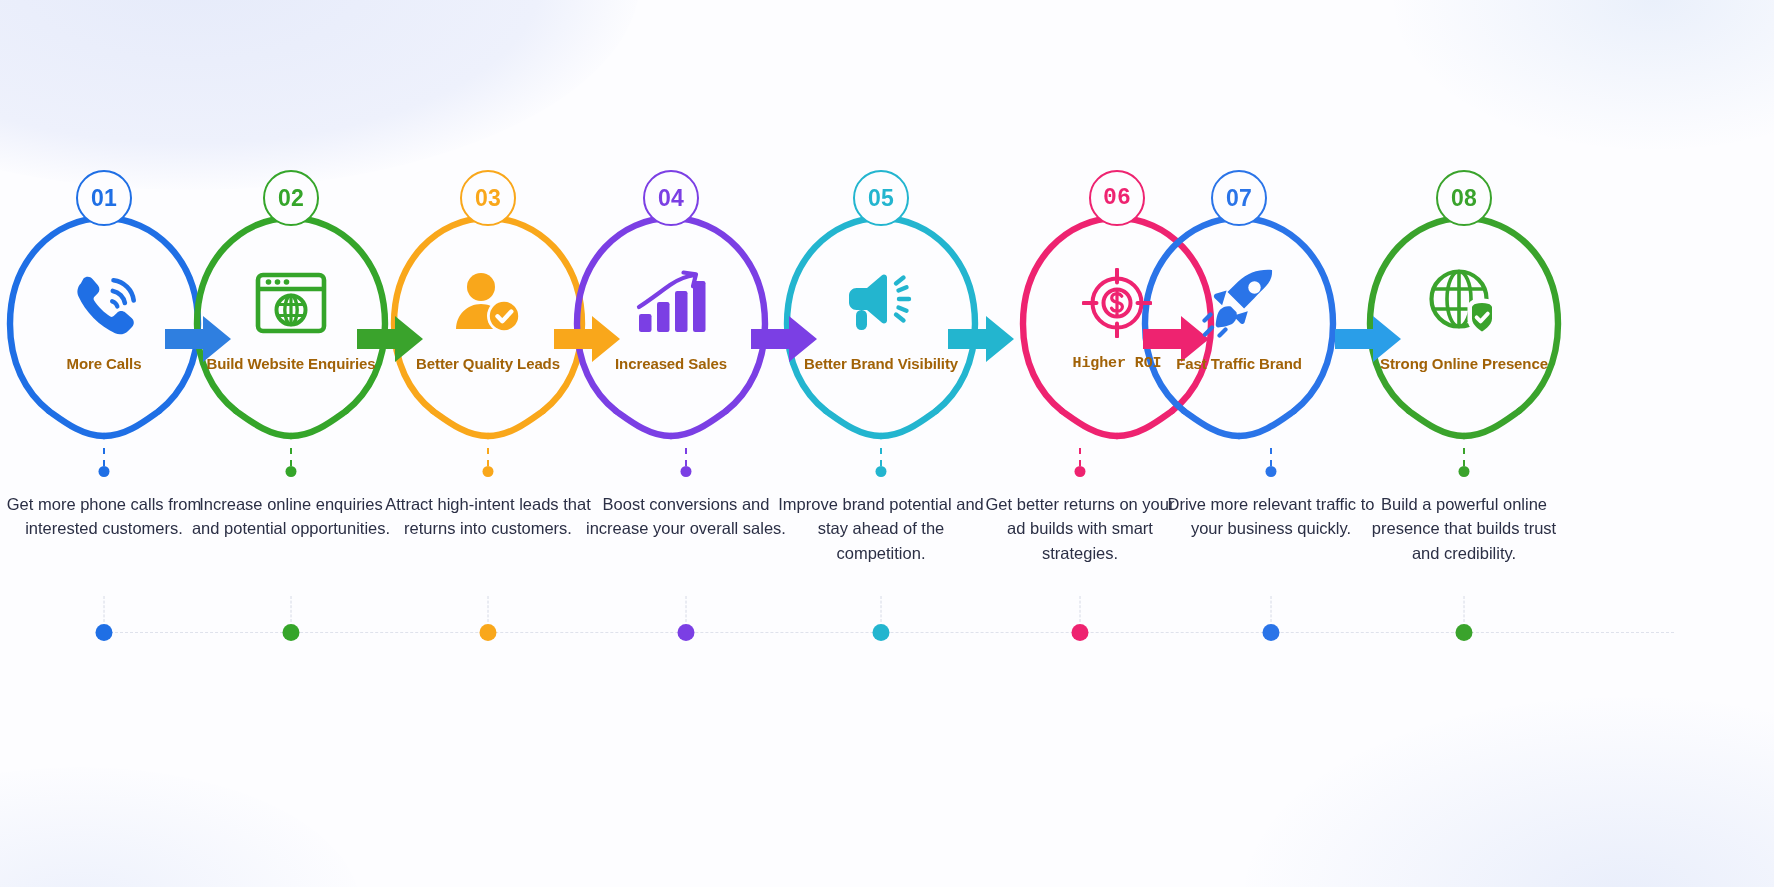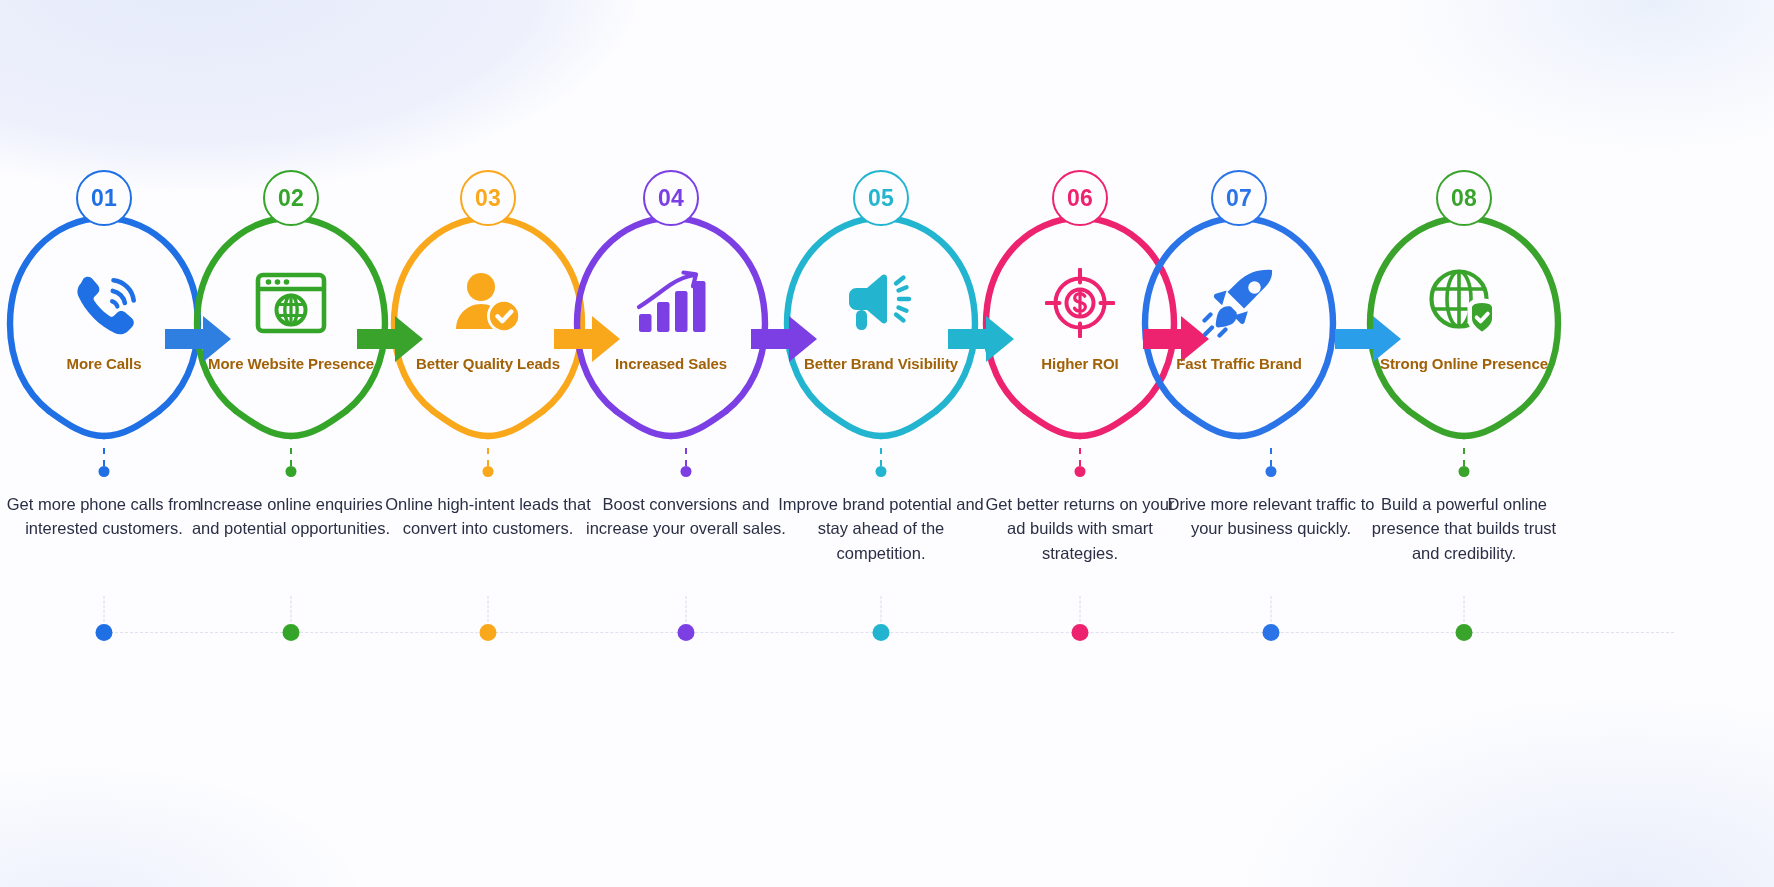--- a/index.html
+++ b/index.html
@@ -293,21 +293,21 @@
         <rect x="4" y="5" width="66" height="56" rx="5" fill="none" stroke="#35a52a" stroke-width="4.6"></rect>
         <path d="M4 19h66" stroke="#35a52a" stroke-width="4.6"></path>
         <circle cx="14.5" cy="12" r="2.8" fill="#35a52a"></circle>
         <circle cx="23.5" cy="12" r="2.8" fill="#35a52a"></circle>
         <circle cx="32.5" cy="12" r="2.8" fill="#35a52a"></circle>
         <circle cx="37" cy="40" r="14.5" fill="none" stroke="#35a52a" stroke-width="4"></circle>
         <ellipse cx="37" cy="40" rx="6.2" ry="14.5" fill="none" stroke="#35a52a" stroke-width="3.4"></ellipse>
         <path d="M23 34.5h28M23 45.5h28M37 25.5v29" stroke="#35a52a" stroke-width="3.2"></path>
       </svg>
         </div>
-        <div class="step-label">More Website Presence</div>
+        <div class="step-label">Build Website Enquiries</div>
       </div>
       <div class="step" style="left: 377px; color: rgb(249, 167, 27);">
         <div class="step-ring">
           <svg width="196" height="230" viewBox="0 0 196 230">
     <defs>
       <linearGradient id="rg2" x1="0" y1="0" x2="0.2" y2="1">
         <stop offset="0%" stop-color="#f9a71b"></stop>
         <stop offset="55%" stop-color="#f9a71b"></stop>
         <stop offset="100%" stop-color="#f9a71b"></stop>
       </linearGradient>
@@ -397,21 +397,21 @@
         <div class="step-icon">
           <svg width="76" height="64" viewBox="0 0 76 64">
         <path d="M44 6.5c0-2.6-3-4-5-2.3L24 17H13.5C9.4 17 6 20.4 6 24.5v7C6 35.6 9.4 39 13.5 39H24l15 12.8c2 1.7 5 .3 5-2.3z" fill="#23b5cf"></path>
         <rect x="13" y="39" width="11" height="20" rx="5.2" fill="#23b5cf"></rect>
         <path d="M53 12.5l7.5-6M56 28h10M53 43.5l7.5 6" stroke="#23b5cf" stroke-width="4.4" stroke-linecap="round"></path>
         <path d="M55.5 19.5l8-3.2M55.5 36.5l8 3.2" stroke="#23b5cf" stroke-width="4.4" stroke-linecap="round"></path>
       </svg>
         </div>
         <div class="step-label">Better Brand Visibility</div>
       </div>
-      <div class="step" style="left: 969px; color: rgb(238, 35, 112);">
+      <div class="step" style="left: 1006px; color: rgb(238, 35, 112); font-family: Liberation Mono, monospace;">
         <div class="step-ring">
           <svg width="196" height="230" viewBox="0 0 196 230">
     <defs>
       <linearGradient id="rg5" x1="0" y1="0" x2="0.2" y2="1">
         <stop offset="0%" stop-color="#ee2370"></stop>
         <stop offset="55%" stop-color="#ee2370"></stop>
         <stop offset="100%" stop-color="#ee2370"></stop>
       </linearGradient>
     </defs>
     <path d="M98 6
@@ -607,21 +607,21 @@
         <div class="desc-text">Get more phone calls from interested customers.</div>
       </div>
       <div class="desc" style="left: 180px; color: rgb(53, 165, 42);">
         <div class="stem"></div>
         <div class="node-dot"></div>
         <div class="desc-text">Increase online enquiries and potential opportunities.</div>
       </div>
       <div class="desc" style="left: 377px; color: rgb(249, 167, 27);">
         <div class="stem"></div>
         <div class="node-dot"></div>
-        <div class="desc-text">Online high-intent leads that convert into customers.</div>
+        <div class="desc-text">Attract high-intent leads that returns into customers.</div>
       </div>
       <div class="desc" style="left: 575px; color: rgb(123, 63, 228);">
         <div class="stem"></div>
         <div class="node-dot"></div>
         <div class="desc-text">Boost conversions and increase your overall sales.</div>
       </div>
       <div class="desc" style="left: 770px; color: rgb(35, 181, 207);">
         <div class="stem"></div>
         <div class="node-dot"></div>
         <div class="desc-text">Improve brand potential and stay ahead of the competition.</div>

